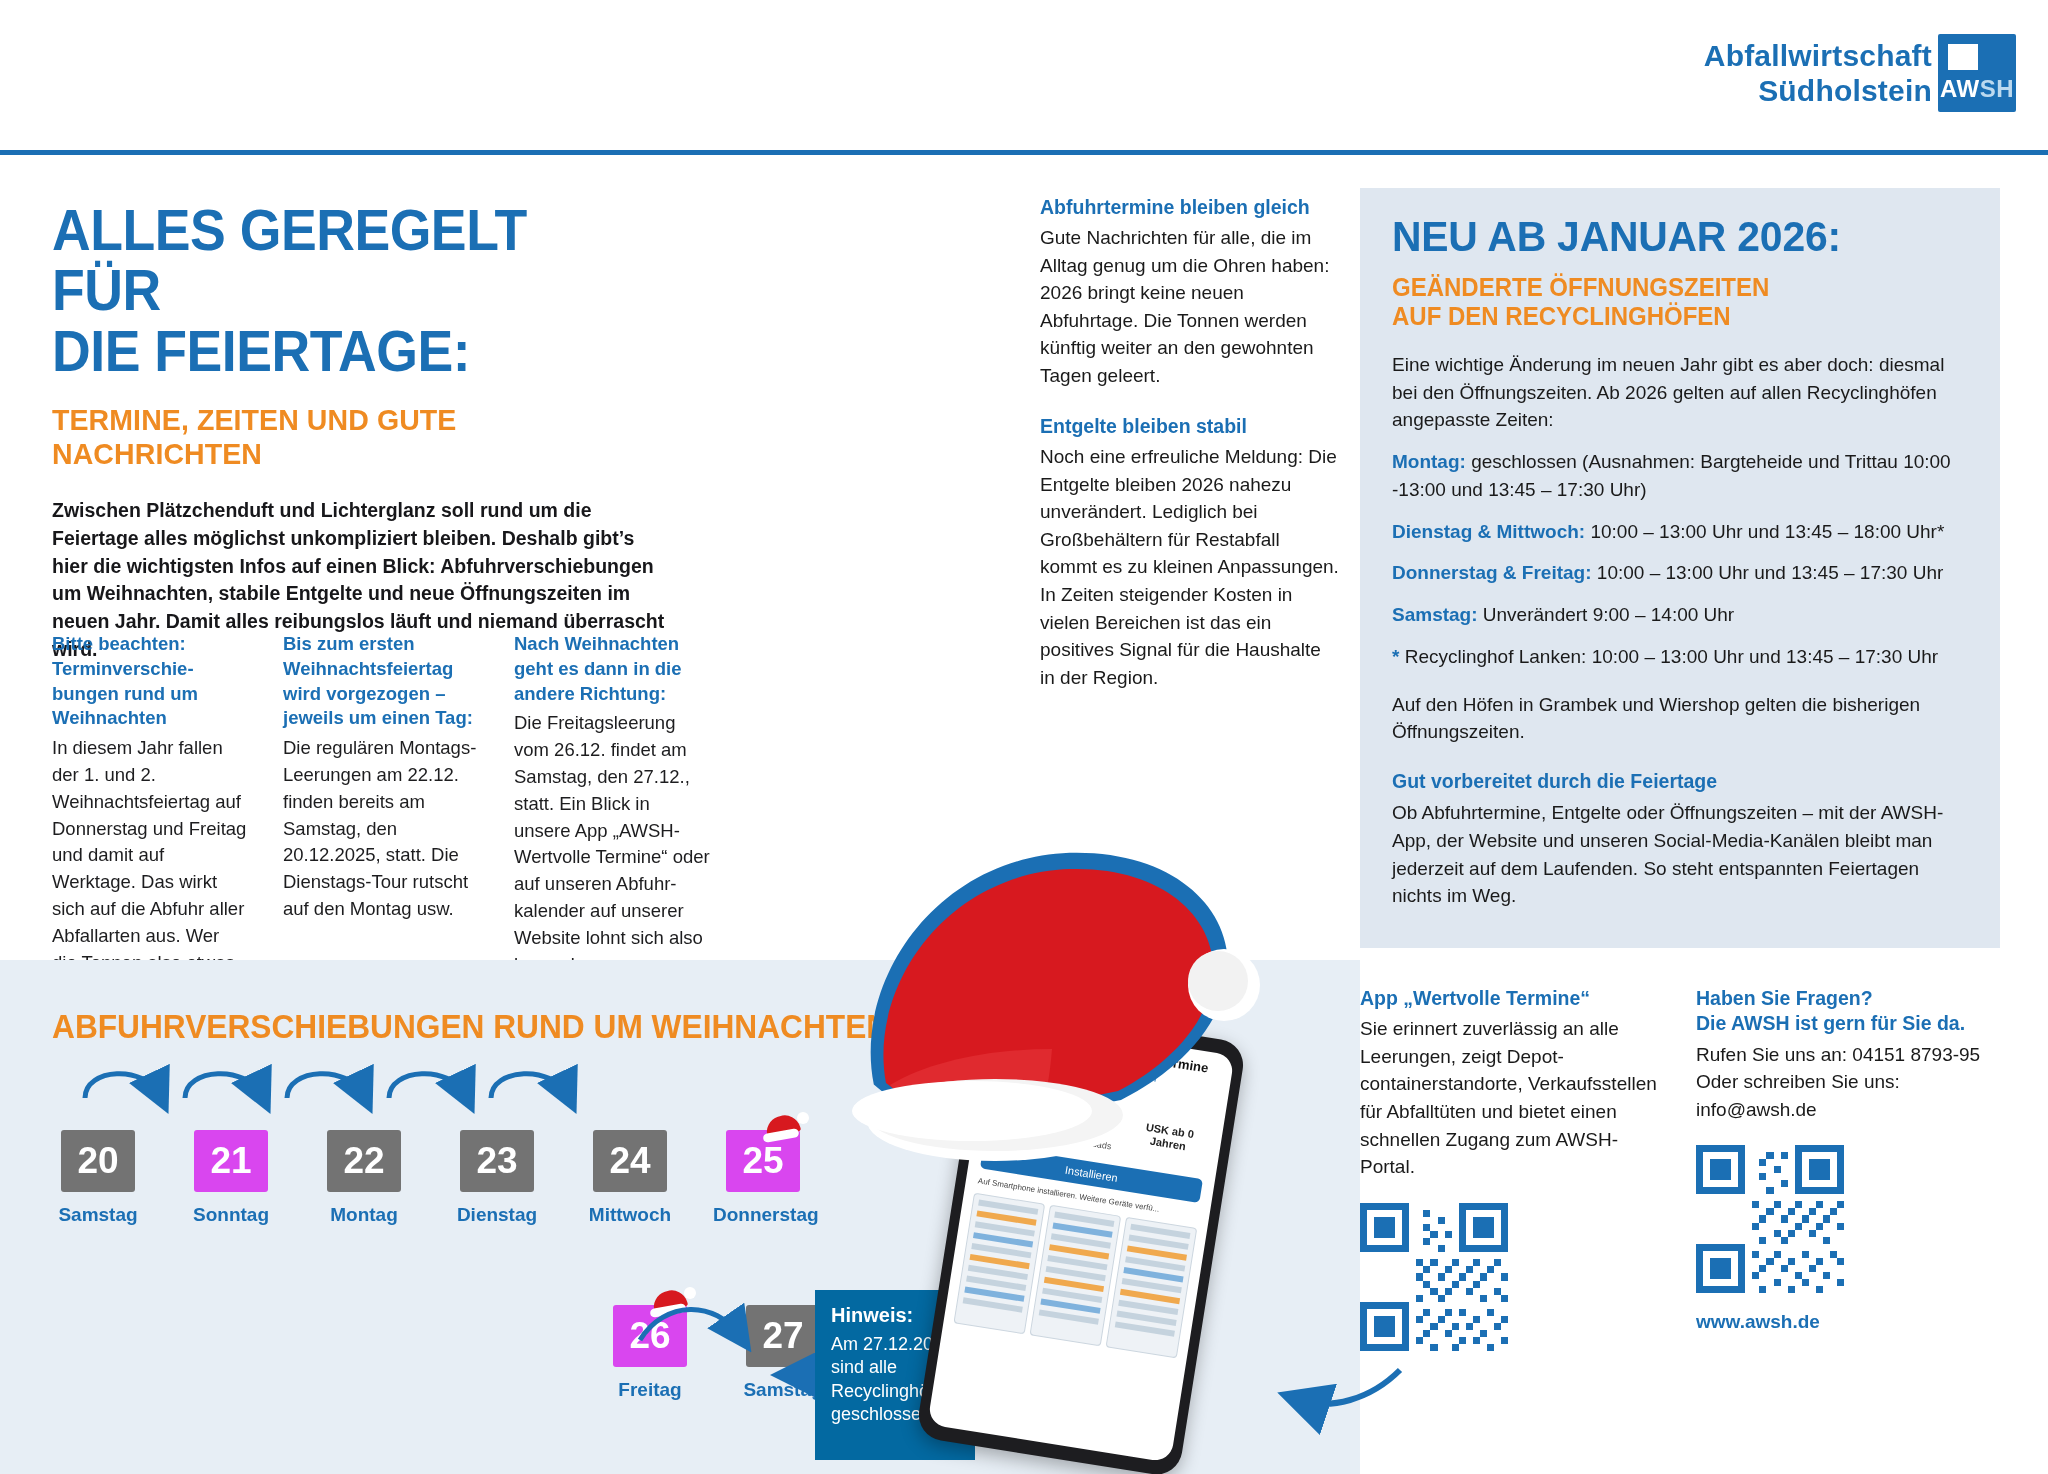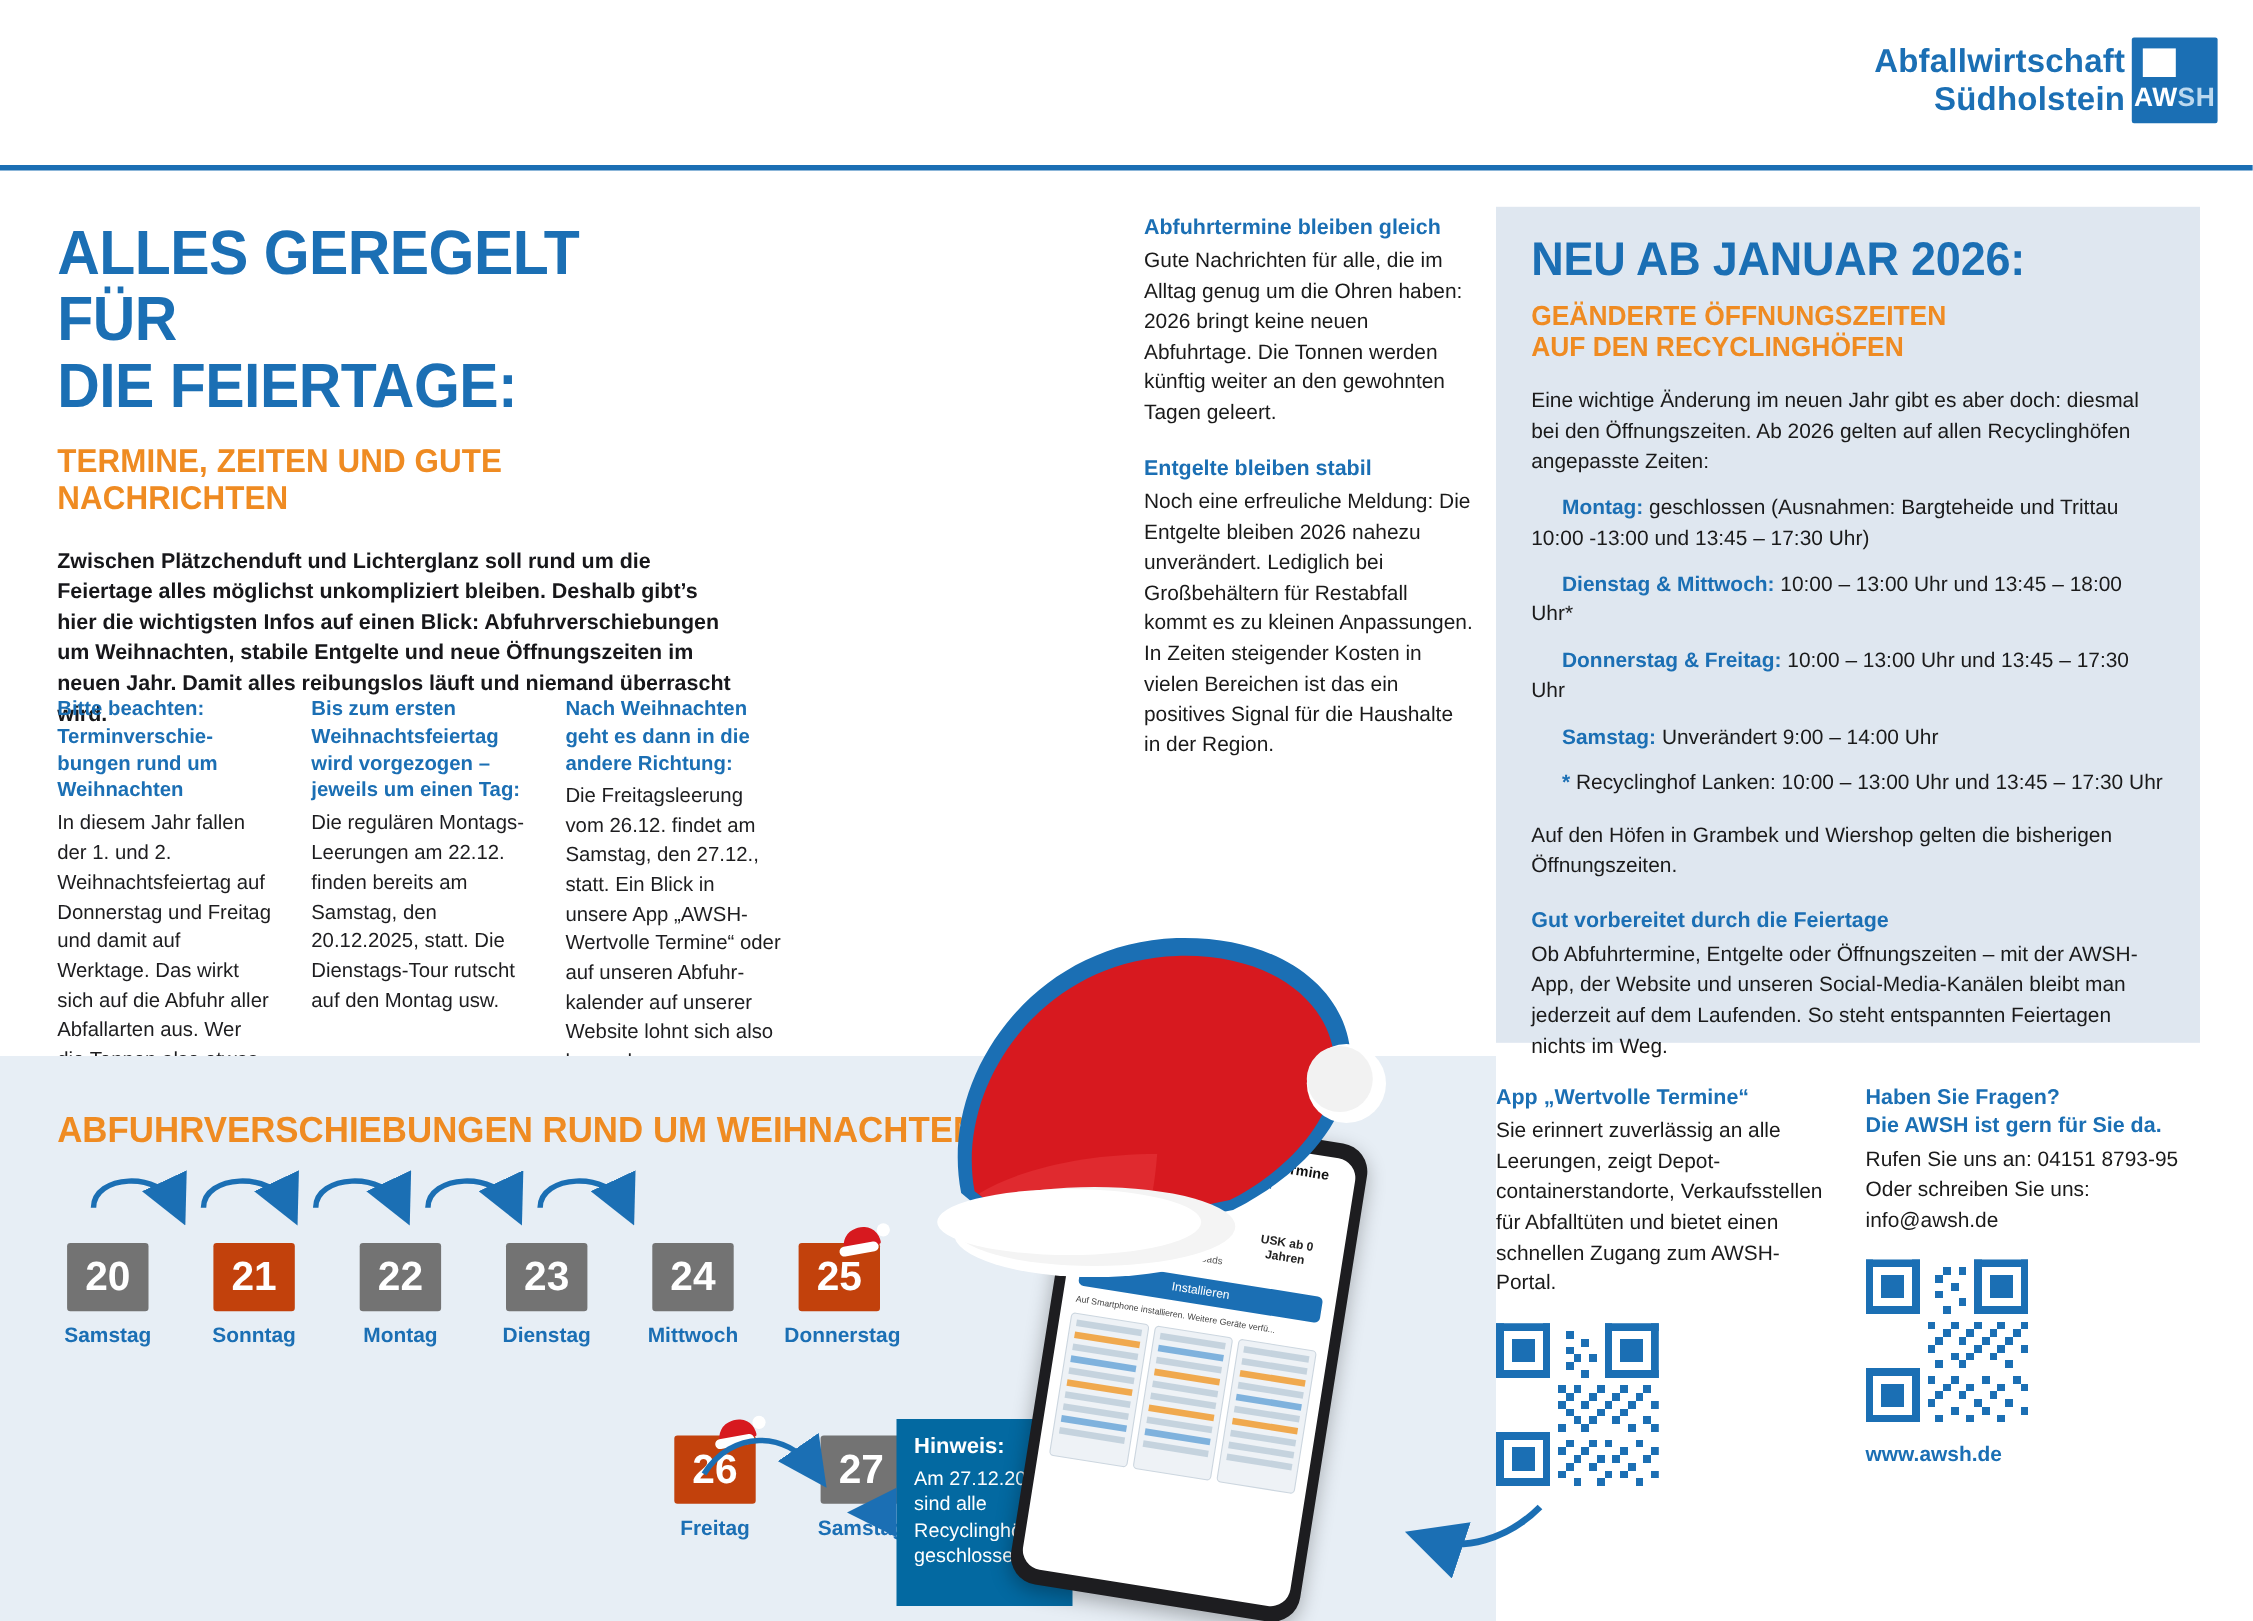--- a/index.html
+++ b/index.html
@@ -93,38 +93,38 @@
   .panel h2{
     margin:0;color:#1b6fb4;font-size:43px;font-weight:bold;letter-spacing:-0.2px;
     transform:scaleX(.95);transform-origin:left top;
   }
   .panel h3{
     margin:12px 0 0 0;color:#ef8b22;font-size:25px;font-weight:bold;line-height:1.16;
     transform:scaleX(.96);transform-origin:left top;
   }
   .panel p{font-size:19px;line-height:1.46;margin:20px 0 0 0;}
   .panel .row{font-size:19px;line-height:1.46;margin:14px 0 0 0;}
-  .panel .row b{color:#1b6fb4;margin-left:28px;}
+  .panel .row b{color:#1b6fb4;}
   .panel h4{color:#1b6fb4;font-size:19.5px;margin:24px 0 0 0;font-weight:bold;}
 
   
   .band{
     position:absolute;left:0;top:960px;width:1360px;height:514px;background:#e7eef5;
   }
 
   
   .tiles{position:absolute;left:48px;top:1130px;display:flex;gap:33px;}
   .tile{width:100px;text-align:center;position:relative;}
   .tile .num{
     width:74px;height:62px;margin:0 auto;border-radius:3px;
     color:#fff;font-size:37px;font-weight:bold;line-height:62px;
   }
   .tile .lbl{margin-top:12px;font-size:19px;font-weight:bold;color:#1b6fb4;}
   .blue{background:#737373;}
-  .orange{background:#c2410c;}
+  .orange{background:#d946ef;}
   .hat{
     position:absolute;width:40px;height:28px;right:8px;top:-14px;
   }
   .hat .body{
     position:absolute;left:0;top:0;width:34px;height:20px;background:#d7191f;
     border-radius:16px 16px 2px 2px;transform:rotate(-18deg);
   }
   .hat .brim{
     position:absolute;left:-2px;top:15px;width:36px;height:9px;background:#fff;border-radius:5px;
     transform:rotate(-10deg);

